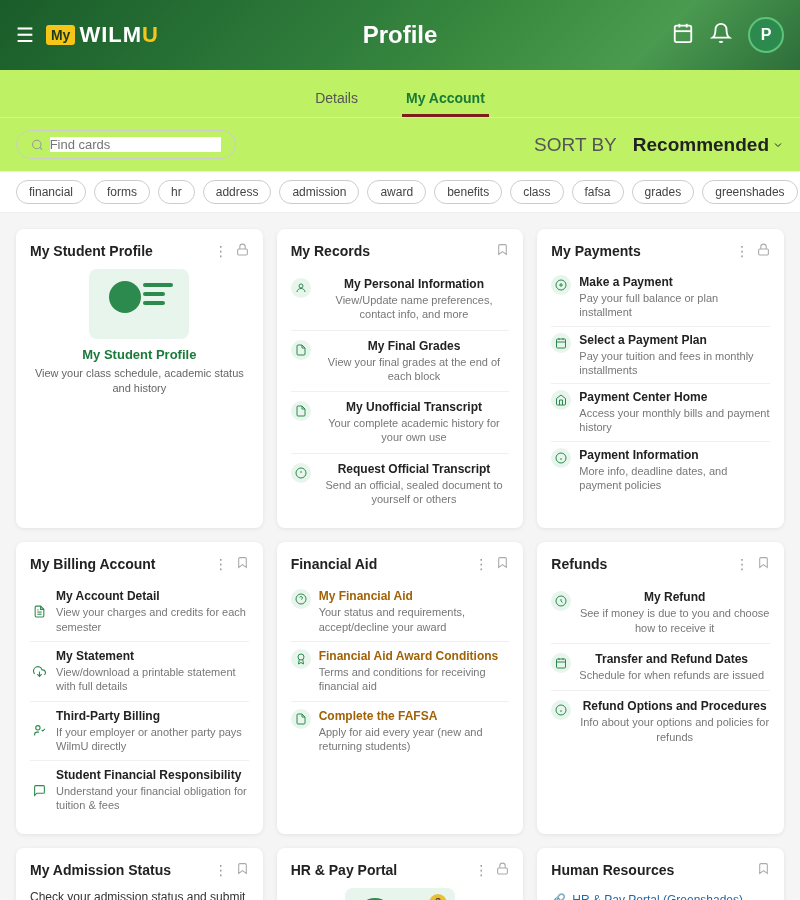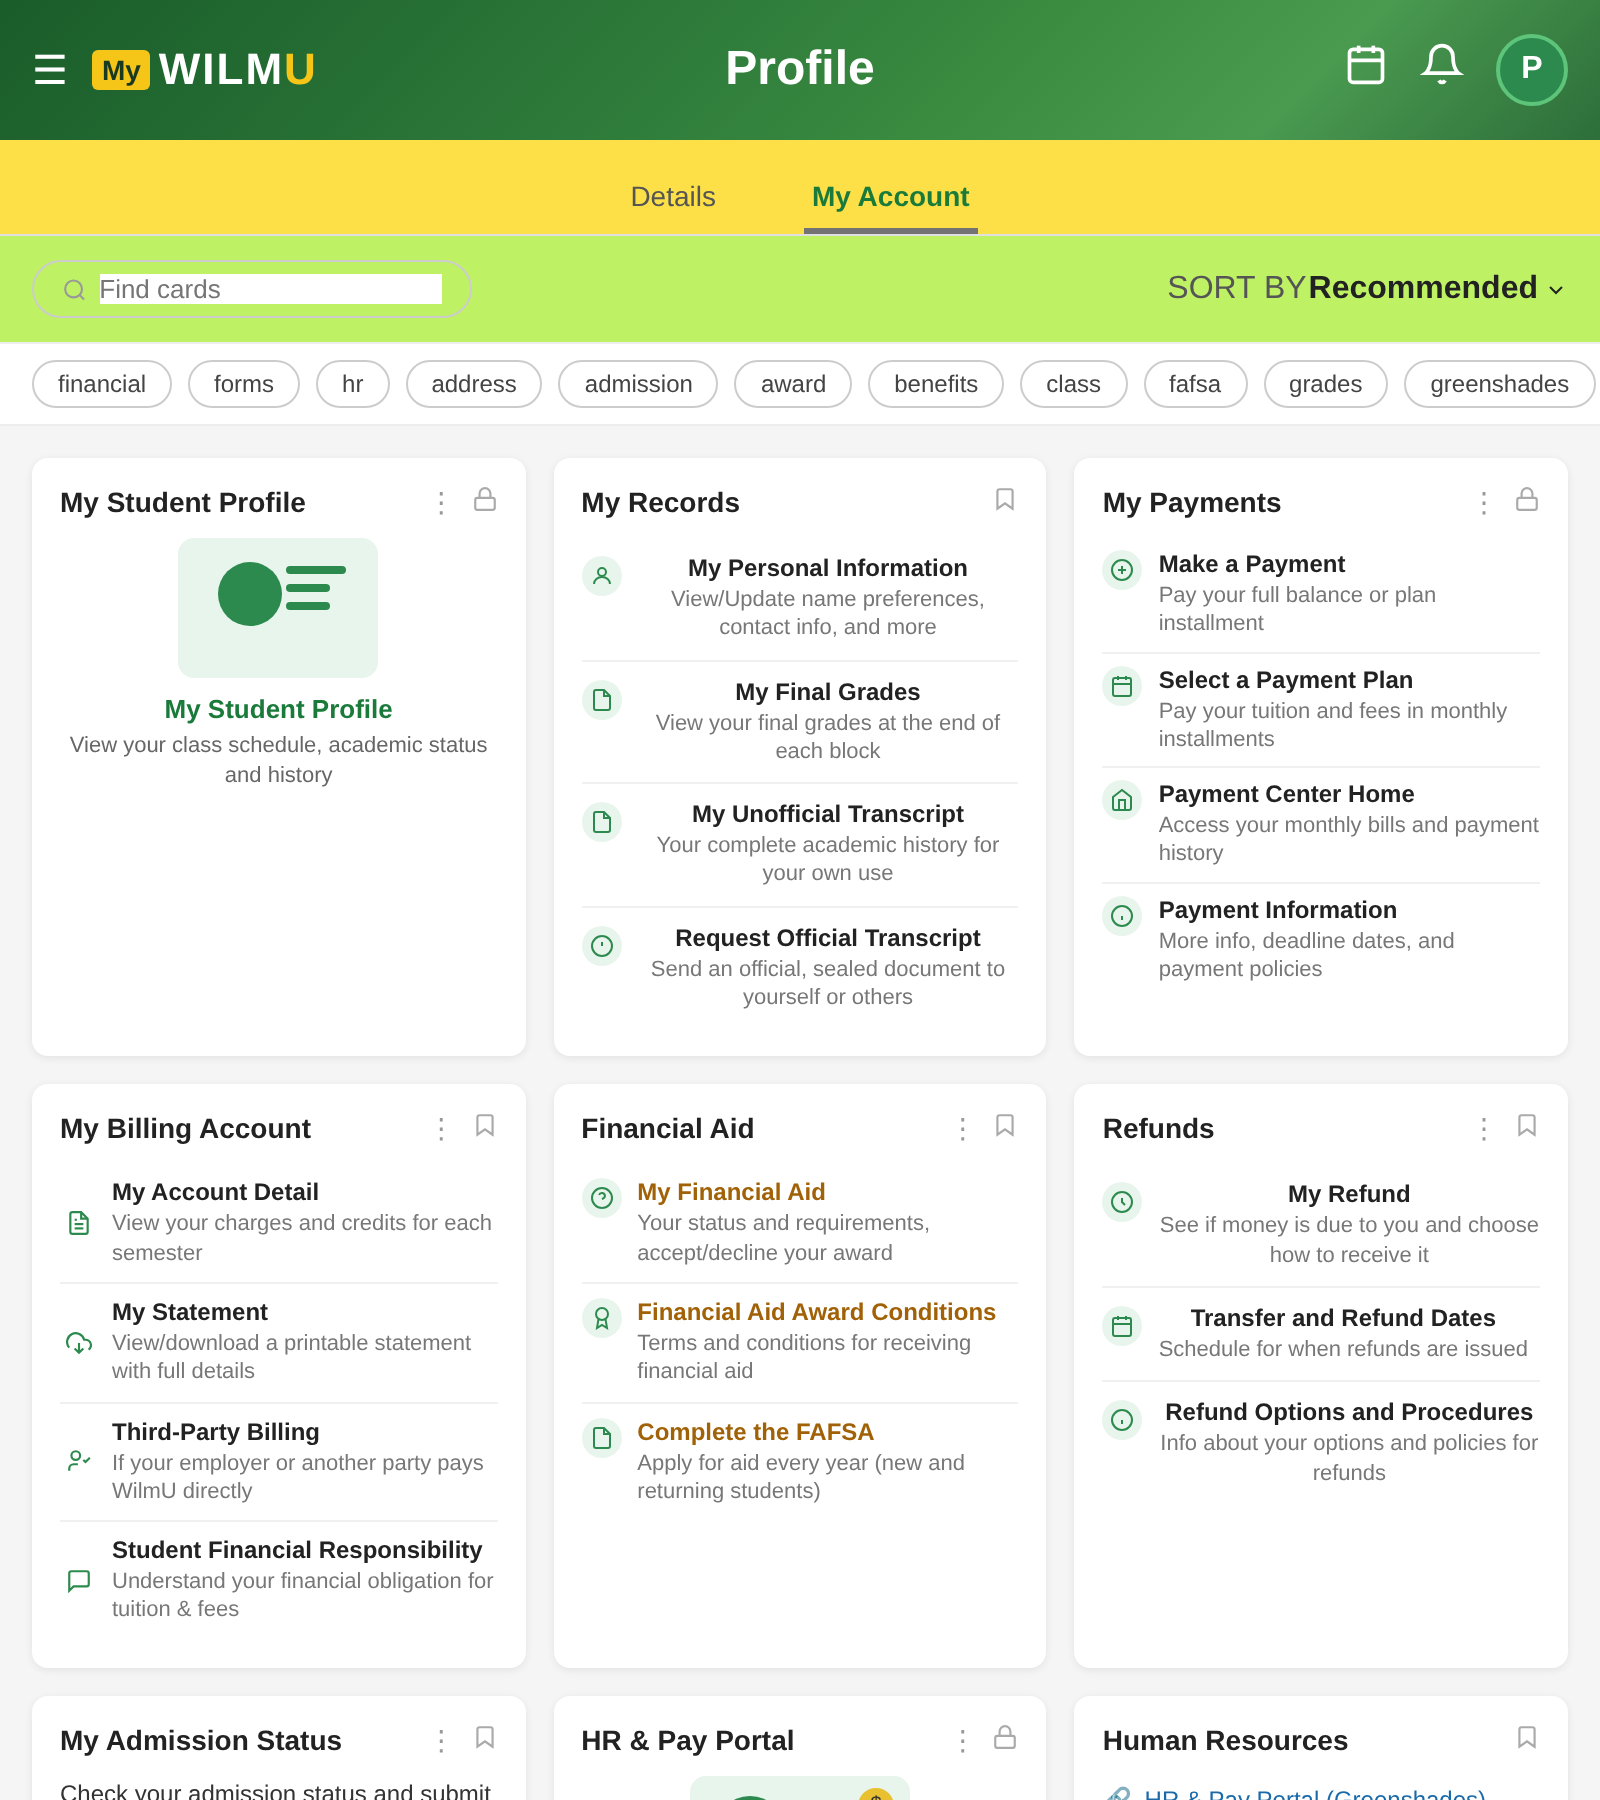--- a/index.html
+++ b/index.html
@@ -64,37 +64,37 @@
       align-items: center;
       justify-content: center;
       font-weight: 700;
       font-size: 16px;
       cursor: pointer;
     }
     .hamburger { color: white; font-size: 20px; margin-right: 12px; cursor: pointer; }
 
     
     .tabs {
-      background: #fde047;
+      background: #bef264;
       display: flex;
       justify-content: center;
       gap: 40px;
       padding: 12px 0 0;
       border-bottom: 1px solid #e0e0e0;
     }
     .tab {
       padding: 8px 4px;
       font-size: 14px;
       cursor: pointer;
       color: #555;
       border-bottom: 3px solid transparent;
     }
     .tab.active {
       color: #1a7a3a;
-      border-bottom: 3px solid #737373;
+      border-bottom: 3px solid #7f1d1d;
       font-weight: 600;
     }
 
     
     .search-bar {
       background: #bef264;
       padding: 12px 16px;
       display: flex;
       align-items: center;
       justify-content: space-between;
@@ -112,22 +112,22 @@
     .search-input-wrap input {
       border: none;
       outline: none;
       font-size: 13px;
       width: 100%;
       color: #888;
     }
     .sort-by {
       display: flex;
       align-items: flex-start;
-      gap: 1px;
-      font-size: 16px;
+      gap: 16px;
+      font-size: 19px;
       color: #555;
     }
     .sort-dropdown {
       font-weight: 600;
       color: #222;
       cursor: pointer;
       display: flex;
       align-items: center;
       gap: 3px;
     }

